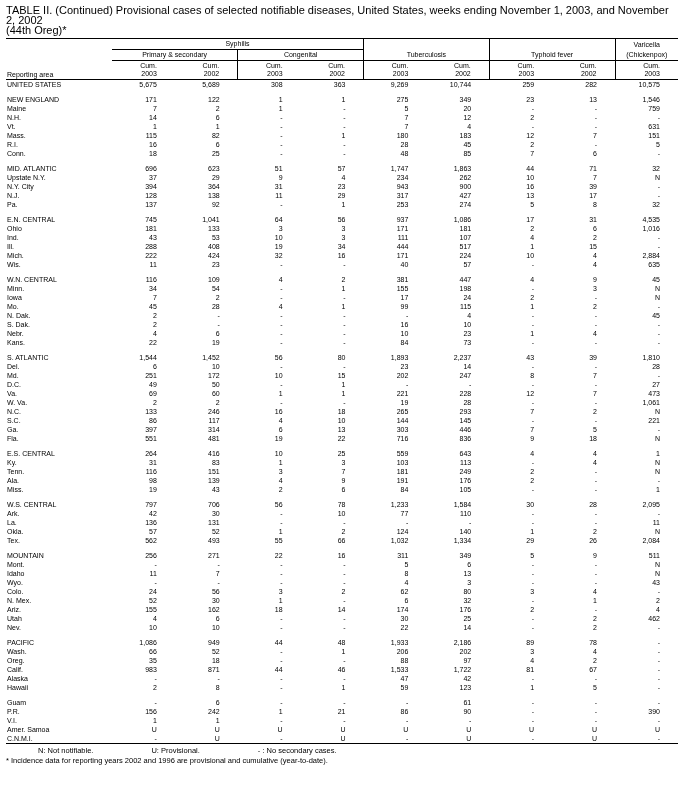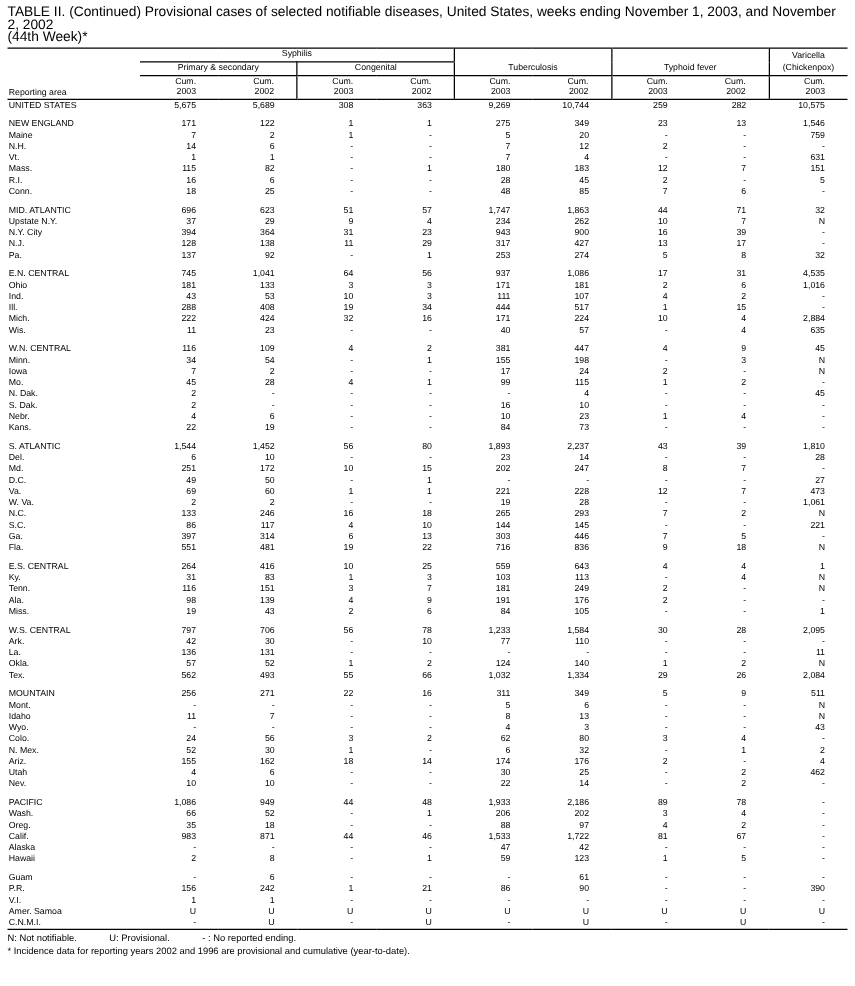--- a/index.html
+++ b/index.html
@@ -16,29 +16,29 @@
   th, td { font-size:7px; font-weight:normal; padding:0; vertical-align:bottom; }
   thead .grp { text-align:center; border-bottom:1px solid #000; line-height:10px; white-space:nowrap; }
   .vline { border-left:1px solid #000; }
   .area-h { text-align:left; vertical-align:bottom; border-bottom:1px solid #000; padding:0 0 1px 1px; }
   #cum-row th { border-bottom:1px solid #000; text-align:right; padding:1px 18px 1px 0; line-height:8px; }
   tbody td { line-height:9px; }
   td.area { text-align:left; padding-left:1px; white-space:nowrap; overflow:hidden; }
   td.num { text-align:right; padding-right:18px; white-space:nowrap; }
   tr.spacer td { height:6px; line-height:6px; }
   .footnotes { margin-top:2px; font-size:7.5px; line-height:9.5px; }
-  .fn1 span { margin-right:26px; }
+  .fn1 span { margin-right:26px;margin-left:32px; }
 </style>
 </head>
 <body>
 
 <div class="page">
   <div class="title">
     <div>TABLE II. (Continued) Provisional cases of selected notifiable diseases, United States, weeks ending November 1, 2003, and November 2, 2002</div>
-    <div>(44th Week)*</div>
+    <div>(44th Oreg)*</div>
   </div>
 
   <table>
     <colgroup>
       <col style="width:106px">
       <col>
         <col>
         <col>
         <col>
         <col>
@@ -934,17 +934,17 @@
           <td class="num">U</td>
           <td class="num">-</td>
           <td class="num">U</td>
           <td class="num">-</td>
         </tr>
       </tbody>
   </table>
 
   <div class="footnotes">
     <div class="fn1">
-      <span>N: Not notifiable.</span><span>U: Provisional.</span><span>- : No reported ending.</span>
+      <span>N: Not notifiable.</span><span>U: Provisional.</span><span>- : No secondary cases.</span>
     </div>
     <div class="fn2">* Incidence data for reporting years 2002 and 1996 are provisional and cumulative (year-to-date).</div>
   </div>
 </div>
 
 </body></html>

